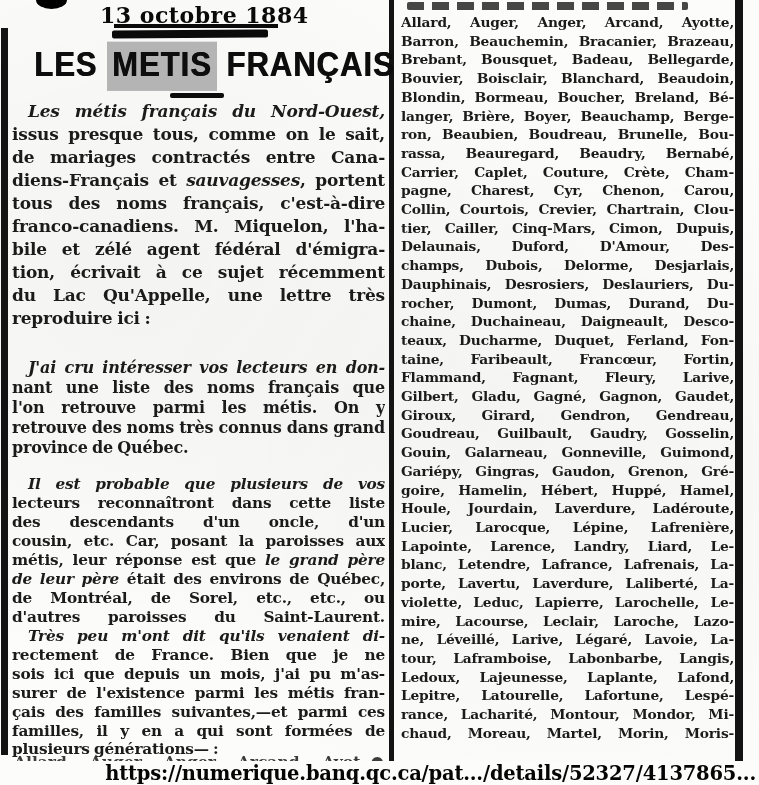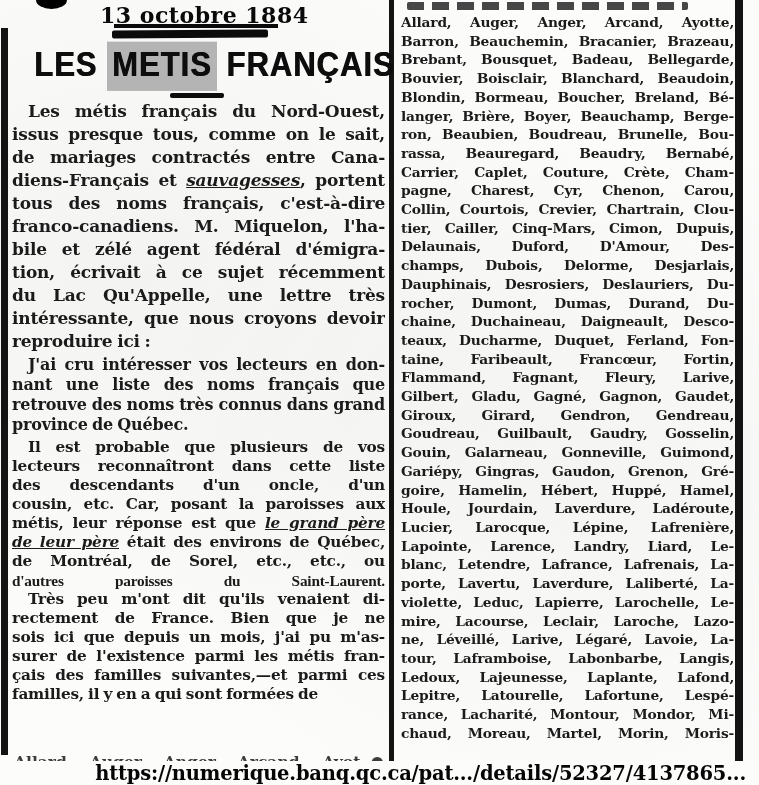--- a/index.html
+++ b/index.html
@@ -34,28 +34,28 @@
   }
   .headline .hl{background:var(--hl);padding:3px 5px 6px 5px;}
   .headline-dash{position:absolute;left:170px;top:93px;width:54px;height:5px;background:#0c0c0c;border-radius:2px;}
   
   .leftcol{
     position:absolute;left:12px;top:100px;width:373px;
     font-weight:bold;word-spacing:-1px;letter-spacing:-.2px;
   }
   .jline{text-align:justify;text-align-last:justify;overflow:hidden;white-space:nowrap;}
   .para .jline{white-space:normal;}
-  .para .jline:first-child{text-indent:16px;}
+  .para .jline:first-child{text-indent:16px;font-style:italic;}
   .para .jline:last-child{text-align-last:left;}
-  .para.fill-last .jline:last-child{text-align-last:justify;font-family:Liberation Serif, serif;}
+  .para.fill-last .jline:last-child{text-align-last:justify;}
   .p1{font-size:17px;line-height:23px;}
-  .p2{font-size:16px;line-height:20px;margin-top:2px;}
-  .p3{font-size:15.3px;line-height:19px;margin-top:3px;}
+  .p2{font-size:16px;line-height:20px;margin-top:28px;}
+  .p3{font-size:15.3px;line-height:19px;margin-top:17px;}
   .p4{font-size:15.3px;line-height:18.9px;}
-  .it{font-style:italic;text-decoration:underline;}
+  .it{font-style:italic;}
   .cutoff{
     position:absolute;left:14px;top:752px;width:370px;height:13px;overflow:hidden;
     font-size:15.5px;line-height:19px;font-weight:bold;opacity:.85;
     text-align:justify;text-align-last:justify;word-spacing:2px;
   }
   .rightcol{
     position:absolute;left:401px;top:0;width:333px;
     font-weight:bold;font-size:13.8px;line-height:18.7px;
     word-spacing:-1.5px;letter-spacing:-.2px;
   }
@@ -65,21 +65,21 @@
   }
   .divider{left:389px;top:0;width:5px;height:762px;}
   .left-border{left:1px;top:28px;width:7px;height:727px;}
   .right-border{left:735px;top:0;width:8px;height:764px;}
   .url-strip{
     position:absolute;left:0;top:761px;width:759px;height:24px;background:var(--paper);
     display:flex;align-items:center;justify-content:flex-end;z-index:5;
   }
   .url-text{
     font-size:19.5px;font-weight:bold;color:#050505;white-space:nowrap;letter-spacing:-.2px;
-    padding-right:13px;
+    padding-right:3px;
   }
 </style>
 </head>
 <body>
 
 <div class="corner-blob"></div>
 <div class="vbar left-border"></div>
 <div class="vbar divider"></div>
 <div class="vbar right-border"></div>
 
@@ -94,46 +94,47 @@
   <div class="para p1">
       <div class="jline">Les métis français du Nord-Ouest,</div>
       <div class="jline">issus presque tous, comme on le sait,</div>
       <div class="jline">de mariages contractés entre Cana-</div>
       <div class="jline"><span>diens-Français et </span><span class="it">sauvagesses</span><span>, portent</span></div>
       <div class="jline">tous des noms français, c'est-à-dire</div>
       <div class="jline">franco-canadiens.  M. Miquelon, l'ha-</div>
       <div class="jline">bile et zélé agent fédéral d'émigra-</div>
       <div class="jline">tion, écrivait à ce sujet récemment</div>
       <div class="jline">du Lac Qu'Appelle, une lettre très</div>
-      <div class="jline">intéressante, que nous croyons devoir</div>
       <div class="jline">reproduire ici :</div>
     </div>
   <div class="para p2">
       <div class="jline">J'ai cru intéresser vos lecteurs en don-</div>
       <div class="jline">nant une liste des noms français que</div>
+      <div class="jline">l'on retrouve parmi les métis.  On y</div>
       <div class="jline">retrouve des noms très connus dans grand</div>
       <div class="jline">province de Québec.</div>
     </div>
   <div class="para p3 fill-last">
       <div class="jline">Il est probable que plusieurs de vos</div>
       <div class="jline">lecteurs reconnaîtront dans cette liste</div>
       <div class="jline">des descendants d'un oncle, d'un</div>
       <div class="jline">cousin, etc.  Car, posant la paroisses aux</div>
       <div class="jline"><span>métis, leur réponse est que </span><span class="it">le grand père</span></div>
       <div class="jline"><span class="it">de leur père</span><span> était des environs de Québec,</span></div>
       <div class="jline">de Montréal, de Sorel, etc., etc., ou</div>
       <div class="jline">d'autres paroisses du Saint-Laurent.</div>
     </div>
   <div class="para p4">
       <div class="jline">Très peu m'ont dit qu'ils venaient di-</div>
       <div class="jline">rectement de France.  Bien que je ne</div>
       <div class="jline">sois ici que depuis un mois, j'ai pu m'as-</div>
       <div class="jline">surer de l'existence parmi les métis fran-</div>
       <div class="jline">çais des familles suivantes,—et parmi ces</div>
       <div class="jline">familles, il y en a qui sont formées de</div>
+      <div class="jline">plusieurs générations— :</div>
     </div>
 </div>
 <div class="cutoff">Allard, Auger, Anger, Arcand, Ayot●</div>
 
 <div class="rightcol">
   <div class="rc-smudge"></div>
   <div>
       <div class="jline">Allard, Auger, Anger, Arcand, Ayotte,</div>
       <div class="jline">Barron, Beauchemin, Bracanier, Brazeau,</div>
       <div class="jline">Brebant, Bousquet, Badeau, Bellegarde,</div>

